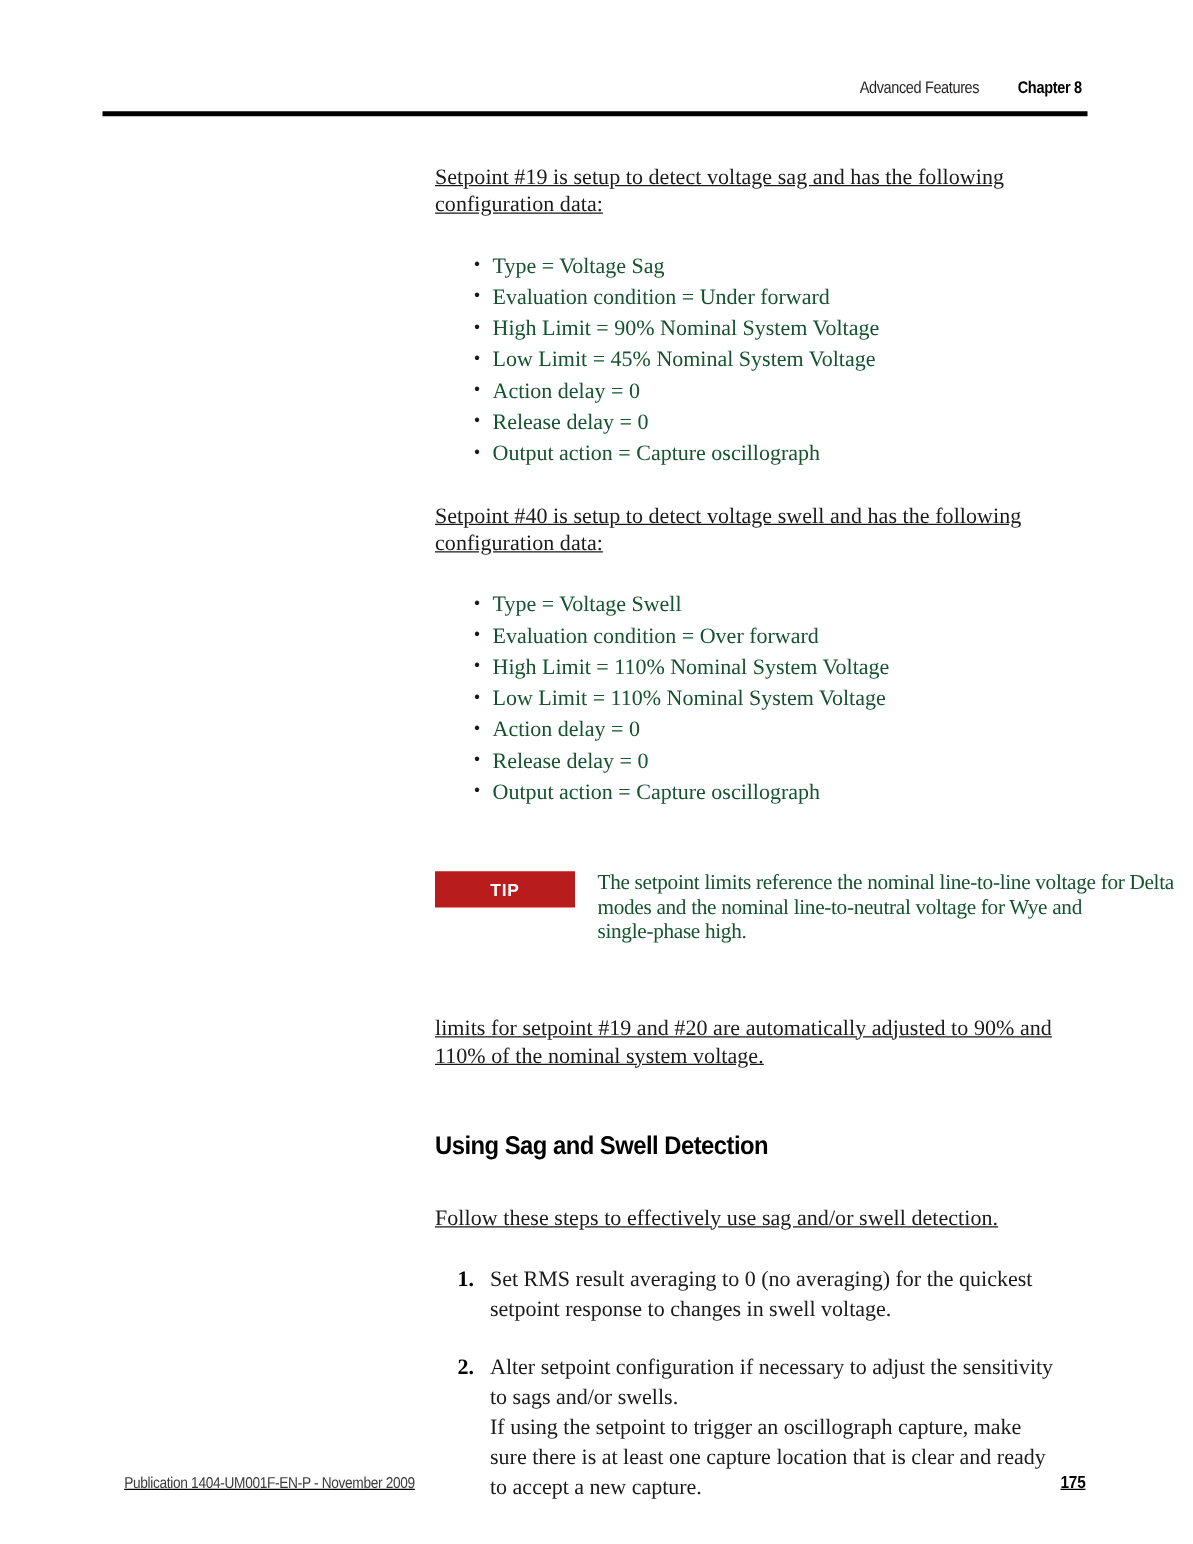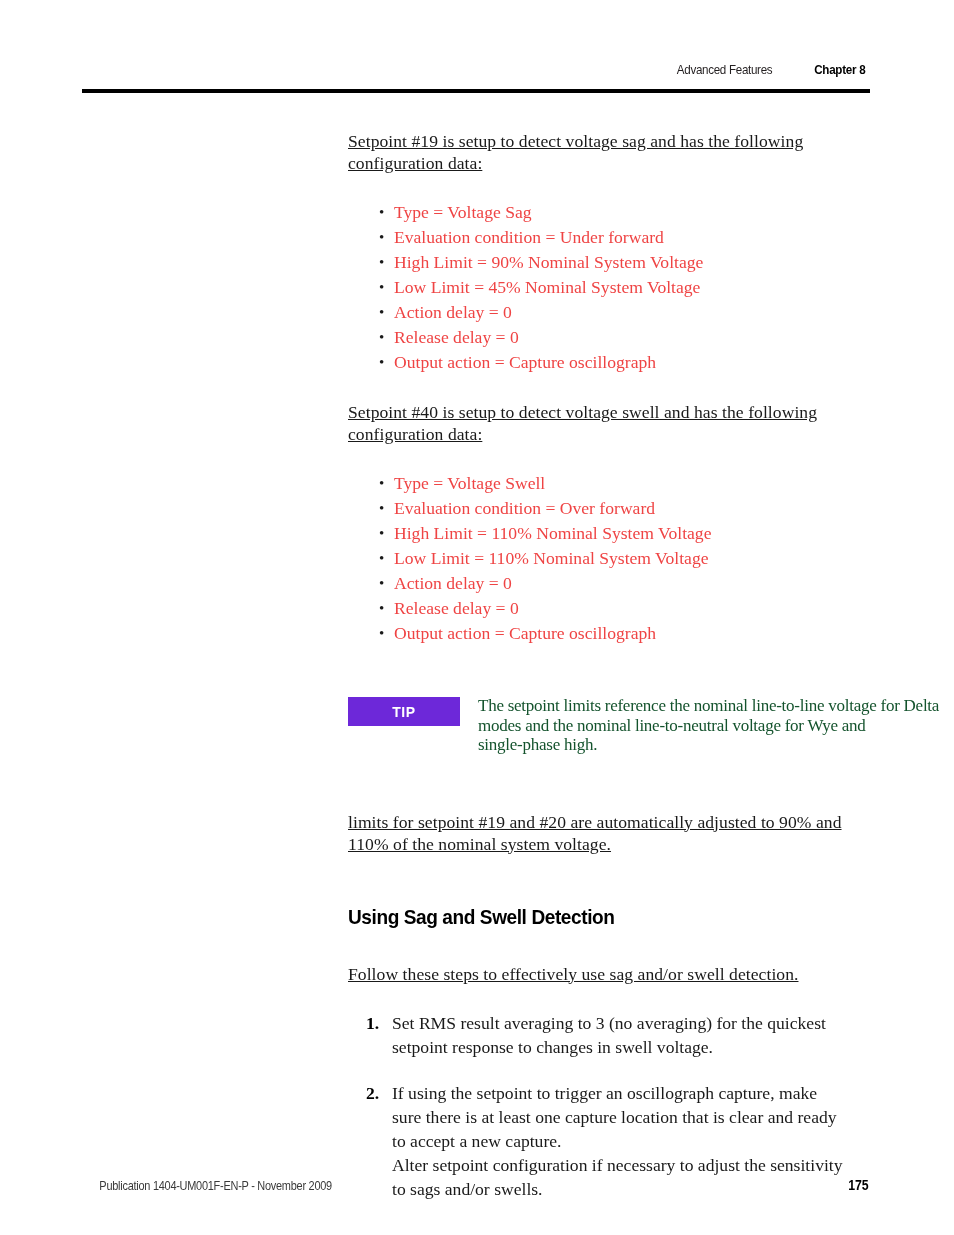--- a/index.html
+++ b/index.html
@@ -24,21 +24,21 @@
 
   
   .header {
     position: absolute;
     left: 82px;
     top: 62px;
     width: 788px;
     display: flex;
     justify-content: flex-end;
     align-items: baseline;
-    gap: 30px;
+    gap: 19px;
   }
   .header-section {
     font-family: "Liberation Sans", sans-serif;
     font-size: 13.5px;
     letter-spacing: -0.35px;
     color: #231f20;
     transform: scaleX(0.86);
     transform-origin: right baseline;
     white-space: nowrap;
   }
@@ -84,21 +84,21 @@
   ul.bullets {
     margin: 0;
     padding: 0;
     list-style: none;
   }
   ul.bullets li {
     position: relative;
     padding-left: 46px;
     font-size: 17.6px;
     line-height: 25px;
-    color: #ef4444;
+    color: #14532d;
     white-space: nowrap;
   }
   ul.bullets li::before {
     content: "\2022";
     position: absolute;
     left: 31px;
     top: 0;
     font-size: 15px;
     line-height: 25px;
     color: #1a1a1a;
@@ -107,21 +107,21 @@
   
   .tip {
     position: relative;
     display: flex;
     align-items: flex-start;
   }
   .tip-badge {
     flex: 0 0 auto;
     width: 112px;
     height: 29px;
-    background: #6d28d9;
+    background: #b91c1c;
     color: #ffffff;
     font-family: "Liberation Sans", sans-serif;
     font-size: 14px;
     font-weight: bold;
     letter-spacing: 0.6px;
     display: flex;
     align-items: center;
     justify-content: center;
     margin-top: 1px;
   }
@@ -181,20 +181,21 @@
 
   
   .footer {
     position: absolute;
     left: 82px;
     top: 1177px;
     width: 788px;
     display: flex;
     justify-content: space-between;
     align-items: baseline;
+    text-decoration: underline;
   }
   .footer-pub {
     font-family: "Liberation Sans", sans-serif;
     font-size: 12.6px;
     color: #3a3a3a;
     letter-spacing: -0.3px;
     transform: scaleX(0.87);
     transform-origin: left baseline;
     white-space: nowrap;
   }
@@ -284,35 +285,35 @@
     <div class="gap-34"></div>
 
     <p class="para">Follow these steps to effectively use sag and/or swell detection.</p>
 
     <div class="gap-26"></div>
 
     <ol class="steps">
       <li>
         <span class="num">1.</span>
         <span class="step-lines">
-          <span>Set RMS result averaging to 3 (no averaging) for the quickest</span>
+          <span>Set RMS result averaging to 0 (no averaging) for the quickest</span>
           <span>setpoint response to changes in swell voltage.</span>
         </span>
       </li>
       <li>
         <span class="num">2.</span>
+        <span class="step-lines">
+          <span>Alter setpoint configuration if necessary to adjust the sensitivity</span>
+          <span>to sags and/or swells.</span>
+        </span>
         <span class="step-lines sub-para">
           <span>If using the setpoint to trigger an oscillograph capture, make</span>
           <span>sure there is at least one capture location that is clear and ready</span>
           <span>to accept a new capture.</span>
         </span>
-        <span class="step-lines">
-          <span>Alter setpoint configuration if necessary to adjust the sensitivity</span>
-          <span>to sags and/or swells.</span>
-        </span>
       </li>
     </ol>
 
   </div>
 
   <div class="footer">
     <div class="footer-pub">Publication 1404-UM001F-EN-P - November 2009</div>
     <div class="footer-page">175</div>
   </div>
 

